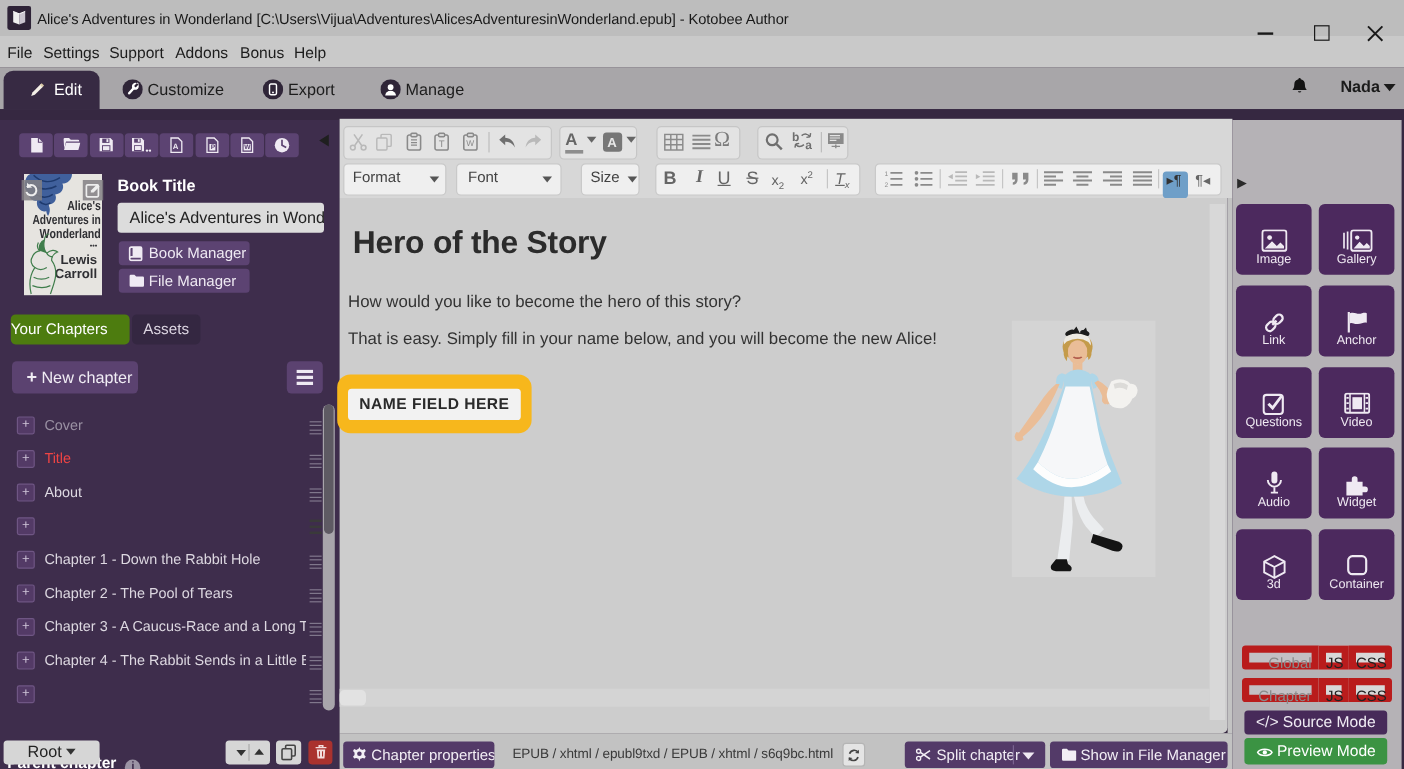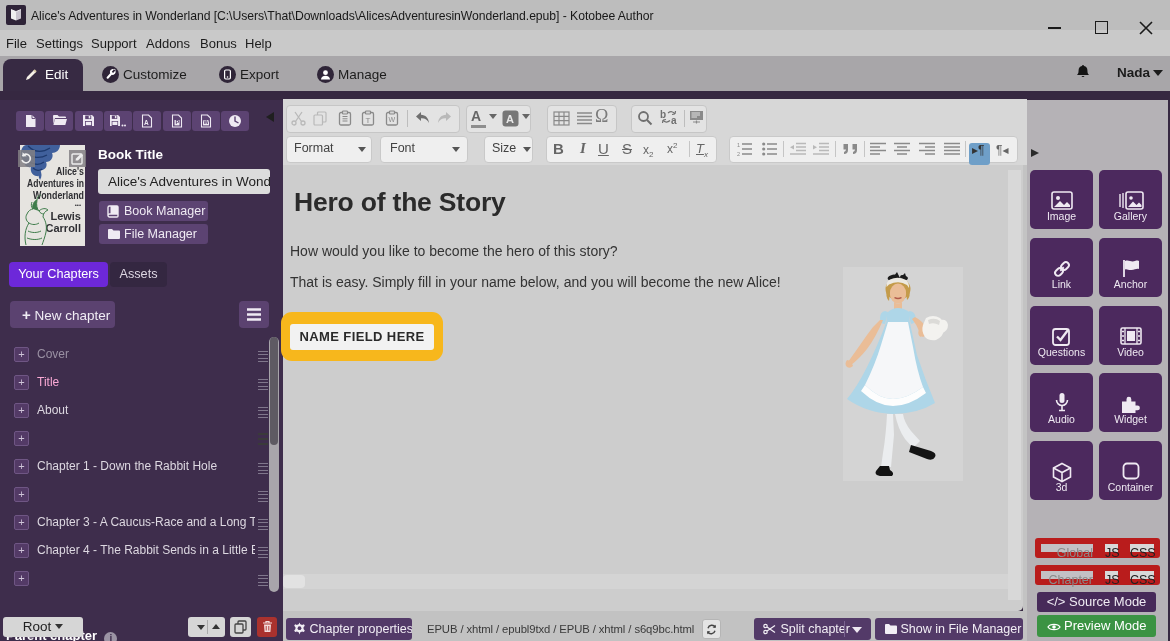--- a/index.html
+++ b/index.html
@@ -18,21 +18,21 @@
 
 #leftpanel{left:0;top:100px;width:283px;height:541px;background:#3e2d4c;}
 .fbtn{top:111px;width:28px;height:20px;background:#5c4372;border-radius:3px;}
 .fbtn svg{margin:3px auto 0;}
 #cover{left:20px;top:145px;width:65px;height:101px;background:#eceae6;overflow:hidden;}
 .covbtn{width:17px;height:17px;background:rgba(130,128,132,0.85);}
 #booktitle-label{left:98px;top:147px;font-size:13.5px;font-weight:bold;color:#fff;}
 #booktitle-input{left:98px;top:169px;width:172px;height:25px;background:#dcdcdc;border-radius:3px;font-size:13.5px;color:#222;line-height:25px;padding-left:10px;white-space:nowrap;overflow:hidden;}
 .pbtn{left:99px;width:109px;height:20px;background:#5c4372;border-radius:3px;color:#efeaf3;font-size:12.5px;line-height:20px;white-space:nowrap;display:flex;align-items:center;}
 .pbtn svg{flex:none;margin:0 4px 0 8px;}
-#tab-chapters{left:9px;top:262px;width:99px;height:25px;background:#6d28d9;border-radius:4px;color:#fff;font-size:12.7px;text-align:center;line-height:25px;}
+#tab-chapters{left:9px;top:262px;width:99px;height:25px;background:#4d7c0f;border-radius:4px;color:#fff;font-size:12.7px;line-height:25px;}
 #tab-assets{left:110px;top:262px;width:57px;height:25px;background:#342741;border-radius:4px;color:#ddd6e2;font-size:12.7px;text-align:center;line-height:25px;}
 #newchapter{left:10px;top:301px;width:105px;height:27px;background:#5b4270;border-radius:4px;color:#f0ecf4;font-size:13.5px;line-height:27px;}
 #hamburger{left:239px;top:301px;width:30px;height:27px;background:#5b4270;border-radius:4px;}
 .chrow{left:0;width:280px;height:28px;}
 .chplus{position:absolute;left:14px;top:6px;width:15px;height:15px;background:#533a66;border:1px solid #6f5684;border-radius:2px;color:#cfc5d8;font-size:11px;text-align:center;line-height:13px;}
 .chname{position:absolute;left:37px;top:6px;font-size:12px;color:#ddd8e1;white-space:nowrap;width:218px;overflow:hidden;}
 .chdrag{position:absolute;left:258px;top:7px;width:10px;height:14px;}
 .chdrag i{display:block;height:1px;background:#80778c;margin-top:2.6px;}
 #nameentry-input{position:absolute;left:36px;top:0px;width:221px;height:23px;background:#d9d9d9;border-radius:2px;border:1px solid #bbb;font-size:12.7px;color:#222;line-height:21px;padding-left:8px;}
 #chap-scroll{left:269px;top:337px;width:10px;height:255px;background:#a8a5ab;border-radius:5px;}
@@ -77,21 +77,21 @@
 <div class="abs" id="menubar"></div>
 <div class="abs" id="tabrow"></div>
 <div class="abs" id="strip"></div>
 
 <svg class="abs" style="left:6px;top:5px;" width="20" height="20" viewBox="0 0 20 20">
     <rect width="20" height="20" rx="2" fill="#2e2337"></rect>
     <path d="M5 4.5 L10 6.5 L10 15.5 L5 13.5 Z" fill="#efefef"></path>
     <path d="M15 4.5 L10 6.5 L10 15.5 L15 13.5 Z" fill="#c9c4ce"></path>
     <path d="M5 4.5 L10 6.5 M15 4.5 L10 6.5" stroke="#fff" stroke-width="0.8"></path>
   </svg>
-<div class="abs" id="wtitle">Alice's Adventures in Wonderland [C:\Users\That\Downloads\AlicesAdventuresinWonderland.epub] - Kotobee Author</div>
+<div class="abs" id="wtitle">Alice's Adventures in Wonderland [C:\Users\Vijua\Adventures\AlicesAdventuresinWonderland.epub] - Kotobee Author</div>
 <div class="abs menuitem" style="left:6px;">File</div>
 <div class="abs menuitem" style="left:36px;">Settings</div>
 <div class="abs menuitem" style="left:91px;">Support</div>
 <div class="abs menuitem" style="left:146px;">Addons</div>
 <div class="abs menuitem" style="left:200px;">Bonus</div>
 <div class="abs menuitem" style="left:245px;">Help</div>
 <div class="abs" id="edittab">
   <svg style="position:absolute;left:21px;top:9px;" width="14" height="14" viewBox="0 0 14 14">
       <path d="M2 12 L3 9 L10 2 L12 4 L5 11 Z" fill="#f5f0e8"></path>
       <path d="M10 2 L12 4" stroke="#d8c9a8" stroke-width="2"></path>
@@ -260,21 +260,21 @@
       <span class="chname" style="color:#9a91a3">Cover</span>
       <span class="chdrag">
         <i></i>
         <i></i>
         <i></i>
         <i></i>
       </span>
     </div>
     <div class="abs chrow" style="top: 369px;">
       <span class="chplus">+</span>
-      <span class="chname" style="color:#f9a8d4">Title</span>
+      <span class="chname" style="color:#ef4444">Title</span>
       <span class="chdrag">
         <i></i>
         <i></i>
         <i></i>
         <i></i>
       </span>
     </div>
     <div class="abs chrow" style="top: 397px;">
       <span class="chplus">+</span>
       <span class="chname" style="color:#ddd8e1">About</span>
@@ -298,20 +298,21 @@
       <span class="chname" style="color:#ddd8e1">Chapter 1 - Down the Rabbit Hole</span>
       <span class="chdrag">
         <i></i>
         <i></i>
         <i></i>
         <i></i>
       </span>
     </div>
     <div class="abs chrow" style="top: 481px;">
       <span class="chplus">+</span>
+      <span class="chname" style="color:#ddd8e1">Chapter 2 - The Pool of Tears</span>
       <span class="chdrag">
         <i></i>
         <i></i>
         <i></i>
         <i></i>
       </span>
     </div>
     <div class="abs chrow" style="top: 509px;">
       <span class="chplus">+</span>
       <span class="chname" style="color:#ddd8e1">Chapter 3 - A Caucus-Race and a Long Tale</span>

